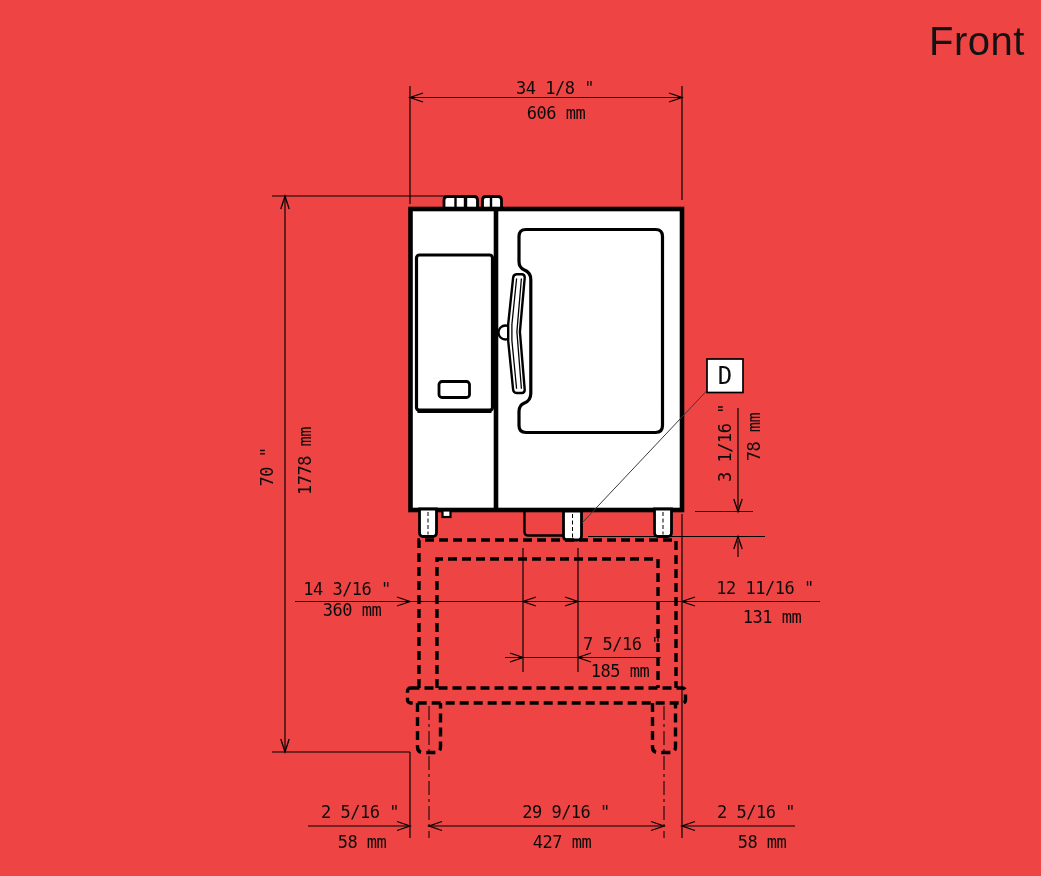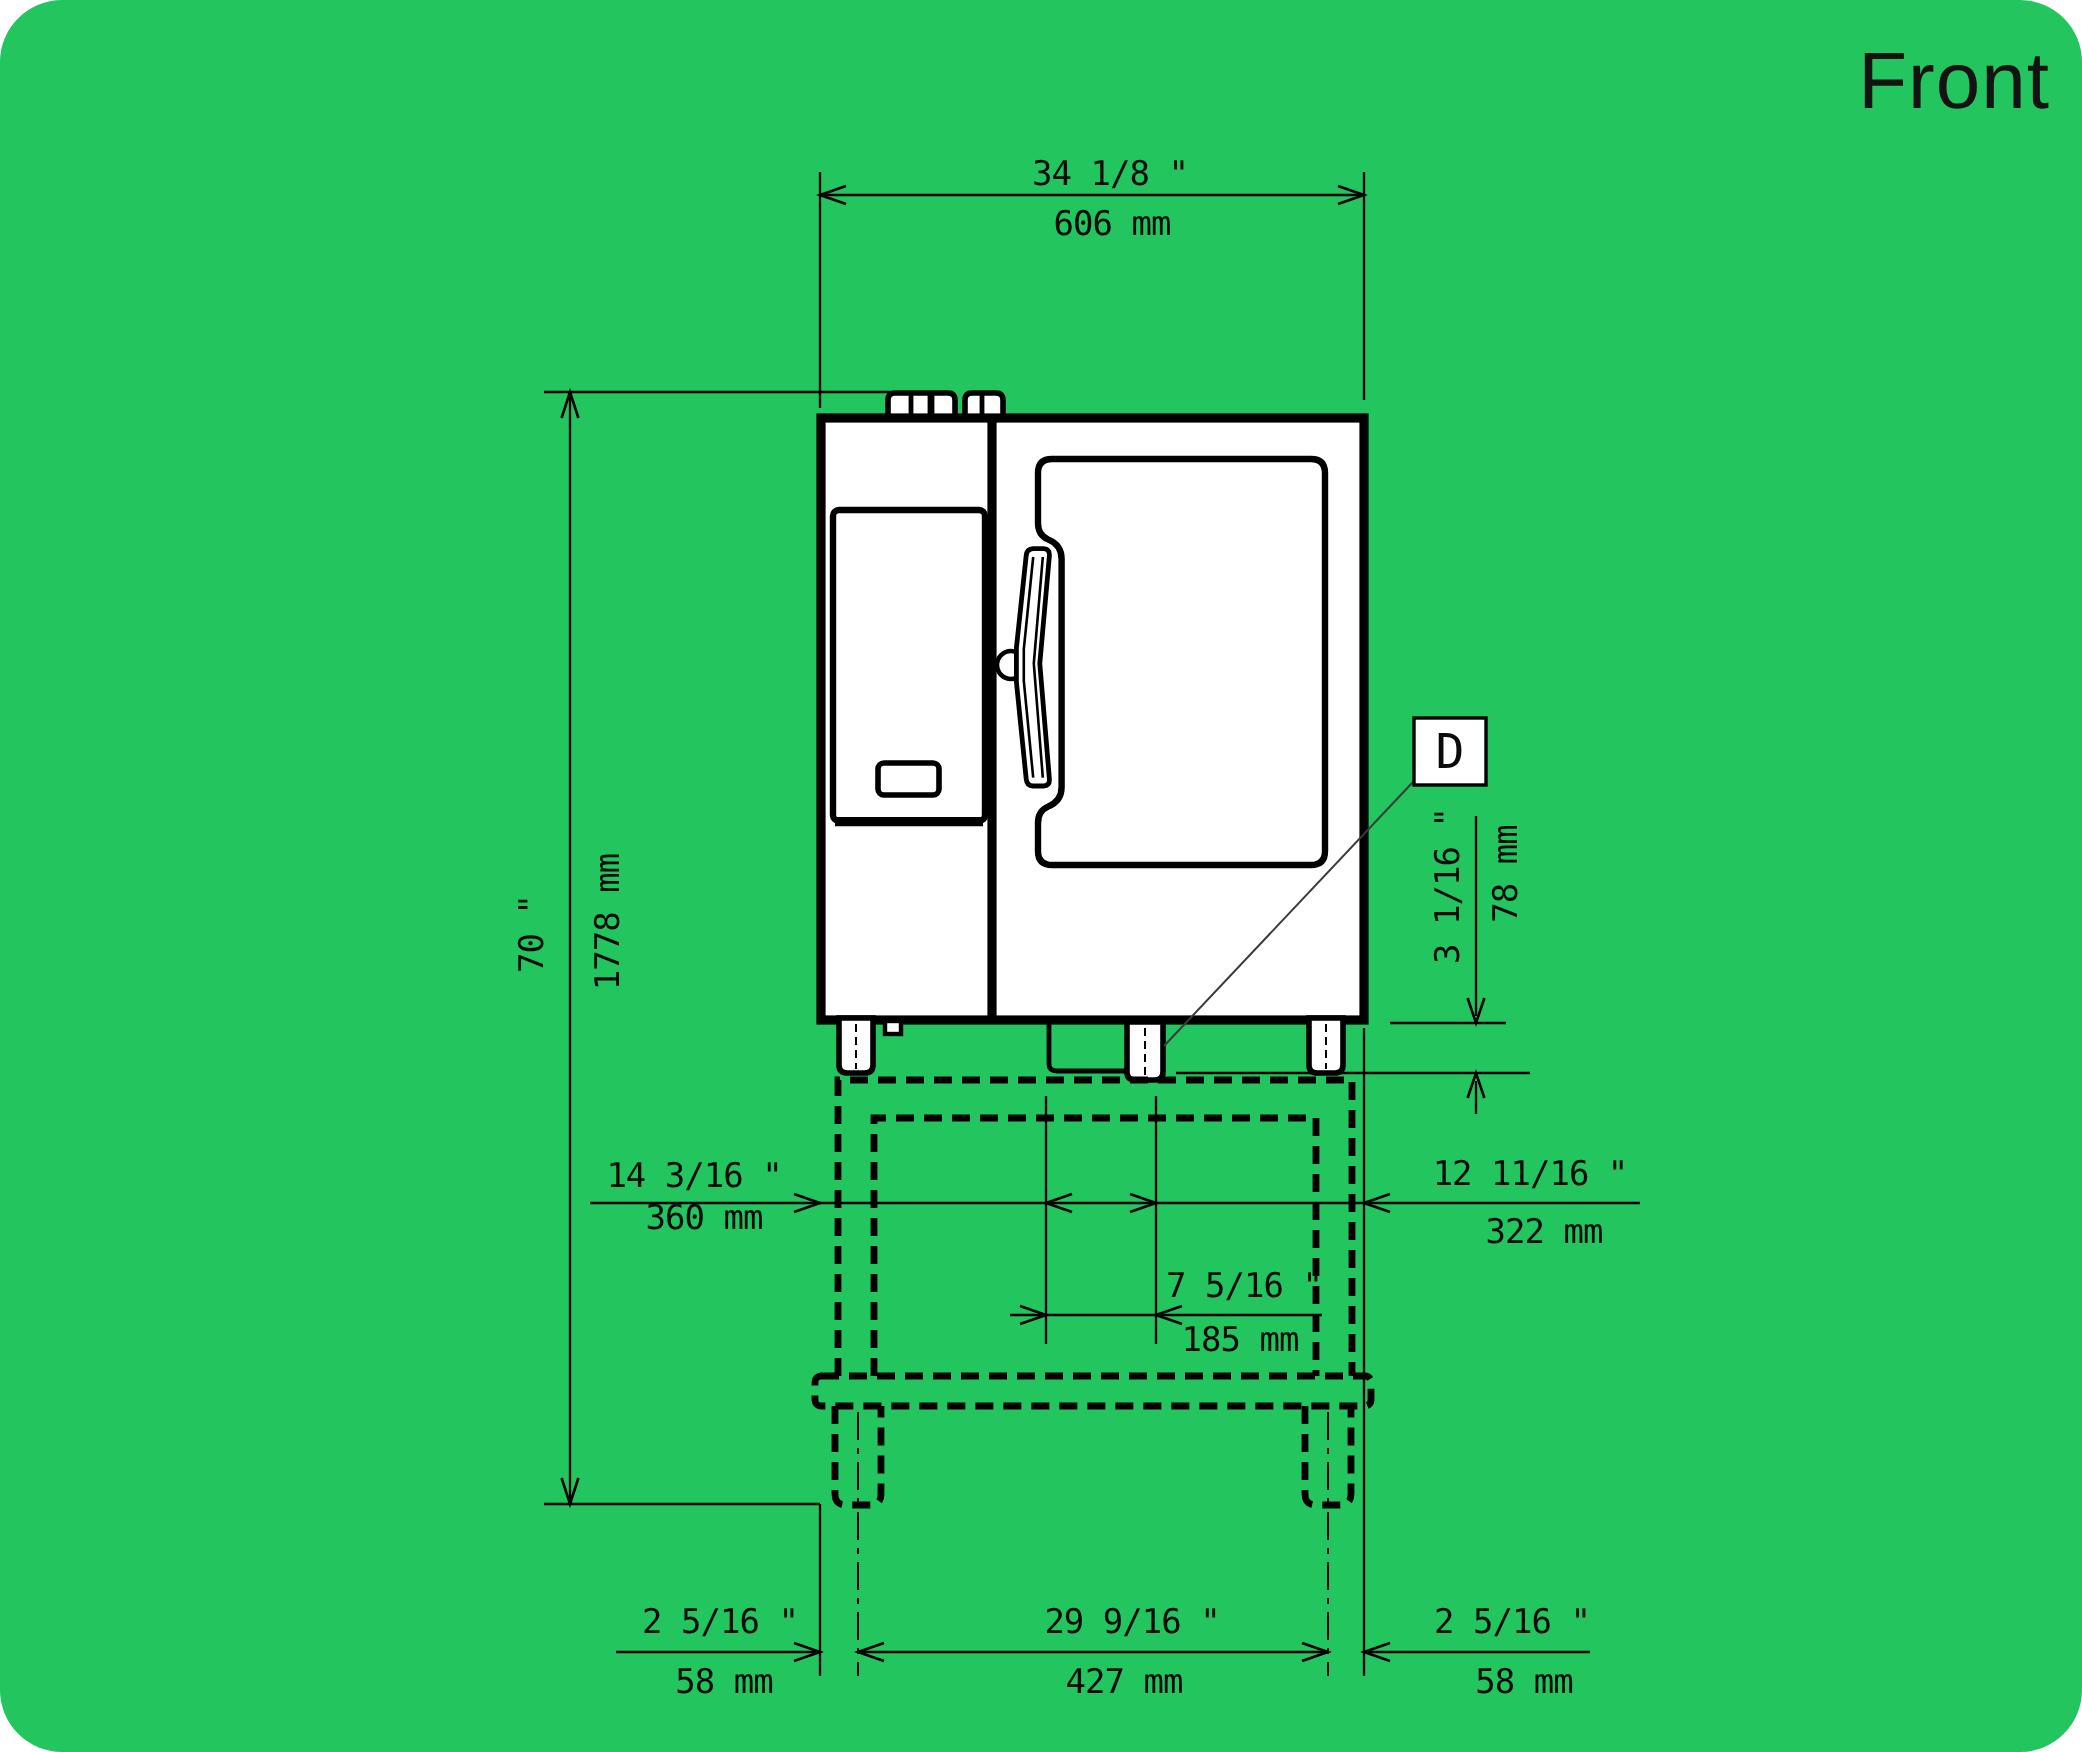--- a/index.html
+++ b/index.html
@@ -1,17 +1,17 @@
 <!DOCTYPE html>
 <html><head>
 <meta charset="utf-8">
 <style>
   html,body{margin:0;padding:0;background:#ffffff;}
-  .canvas{position:relative;width:1041px;height:876px;background:#22c55e;overflow:hidden;
-          font-family:"DejaVu Sans Mono",monospace;border-radius:31px;}
+  .canvas{position:relative;width:1041px;height:876px;background:#ef4444;overflow:hidden;
+          font-family:"DejaVu Sans Mono",monospace;}
   .canvas svg{position:absolute;left:0;top:0;}
   .dim{position:absolute;font-family:"DejaVu Sans Mono",monospace;font-size:17px;
        letter-spacing:-0.5px;color:#0b0b0b;white-space:nowrap;
        transform:translate(-50%,-50%);line-height:1;}
   .dim.rot{transform:translate(-50%,-50%) rotate(-90deg);}
   .front-title{position:absolute;font-family:"Liberation Sans",sans-serif;font-weight:300;
        font-size:40px;letter-spacing:0.5px;color:#131313;transform:translate(-50%,-50%);
        white-space:nowrap;line-height:1;}
   .detail-label{position:absolute;font-family:"DejaVu Sans Mono",monospace;font-size:24px;
        color:#0b0b0b;transform:translate(-50%,-50%);line-height:1;}
@@ -134,21 +134,21 @@
   <div class="dim rot" style="left:267px;top:467px">70 "</div>
   <div class="dim rot" style="left:305px;top:461px">1778 mm</div>
 
   <div class="dim rot" style="left:725px;top:443px">3 1/16 "</div>
   <div class="dim rot" style="left:754px;top:437px">78 mm</div>
 
   <div class="dim" style="left:347px;top:589px">14 3/16 "</div>
   <div class="dim" style="left:352px;top:610px">360 mm</div>
 
   <div class="dim" style="left:765px;top:588px">12 11/16 "</div>
-  <div class="dim" style="left:772px;top:617px">322 mm</div>
+  <div class="dim" style="left:772px;top:617px">131 mm</div>
 
   <div class="dim" style="left:622px;top:644px">7 5/16 "</div>
   <div class="dim" style="left:620px;top:671px">185 mm</div>
 
   <div class="dim" style="left:360px;top:812px">2 5/16 "</div>
   <div class="dim" style="left:362px;top:842px">58 mm</div>
 
   <div class="dim" style="left:566px;top:812px">29 9/16 "</div>
   <div class="dim" style="left:562px;top:842px">427 mm</div>
 

